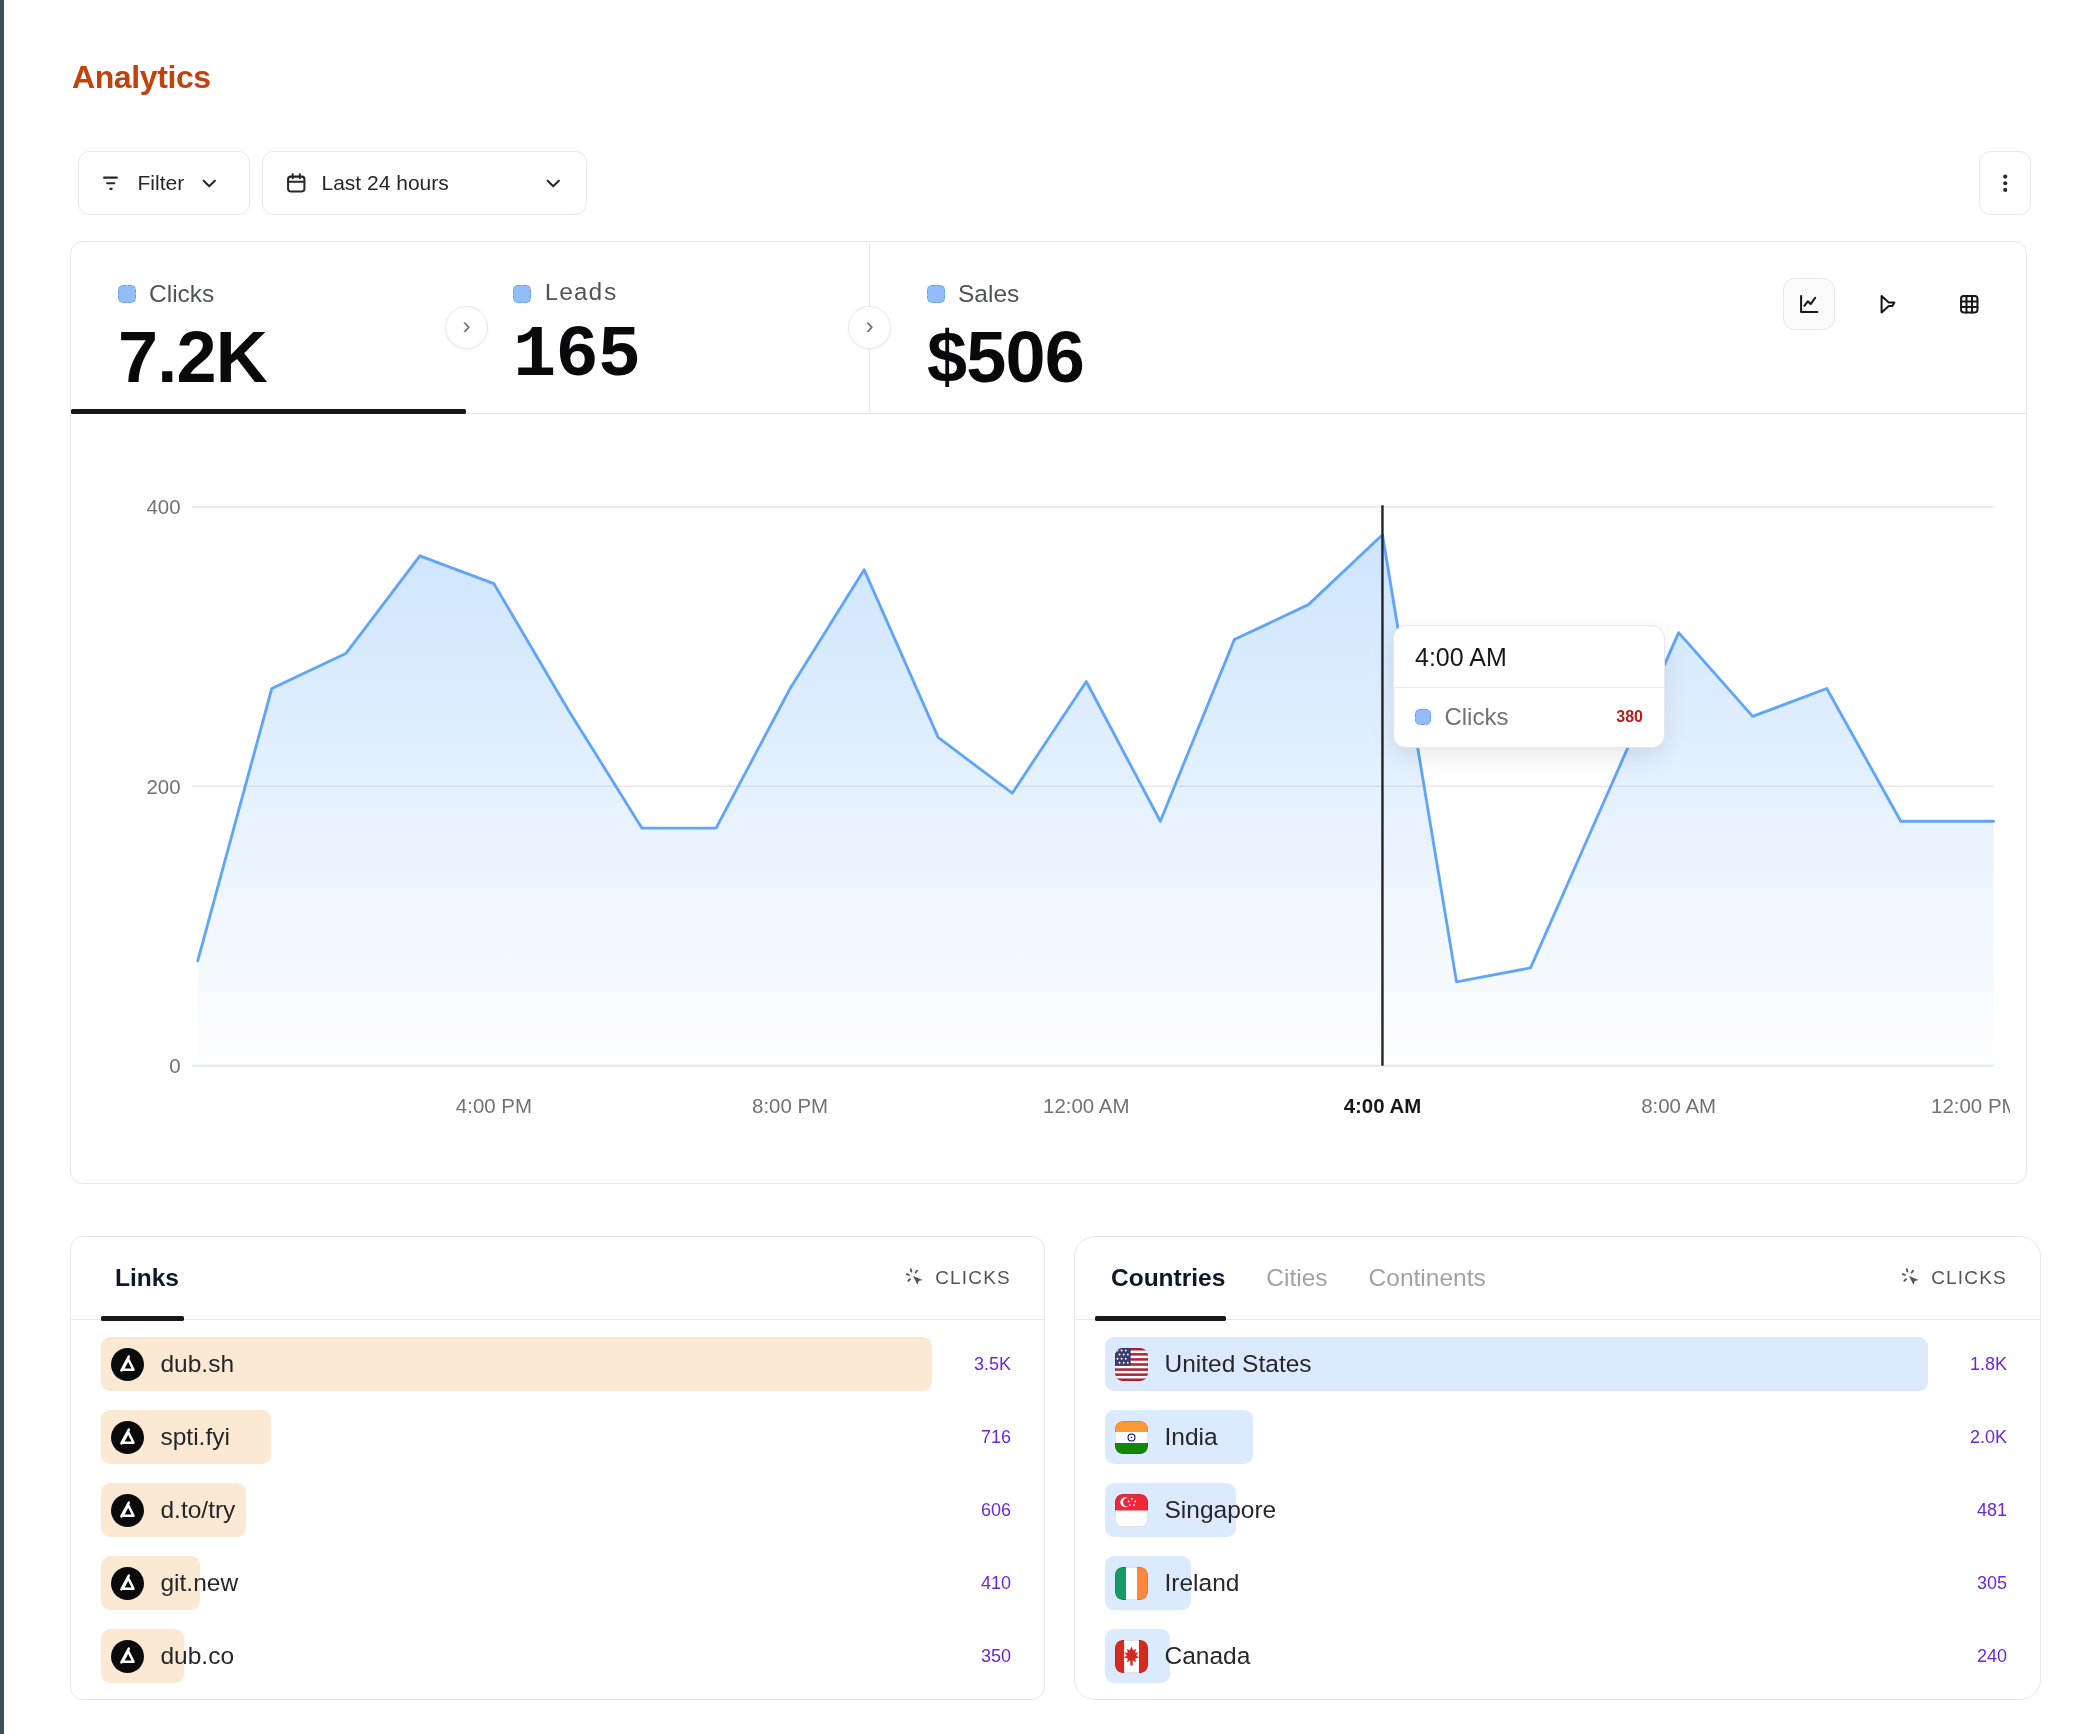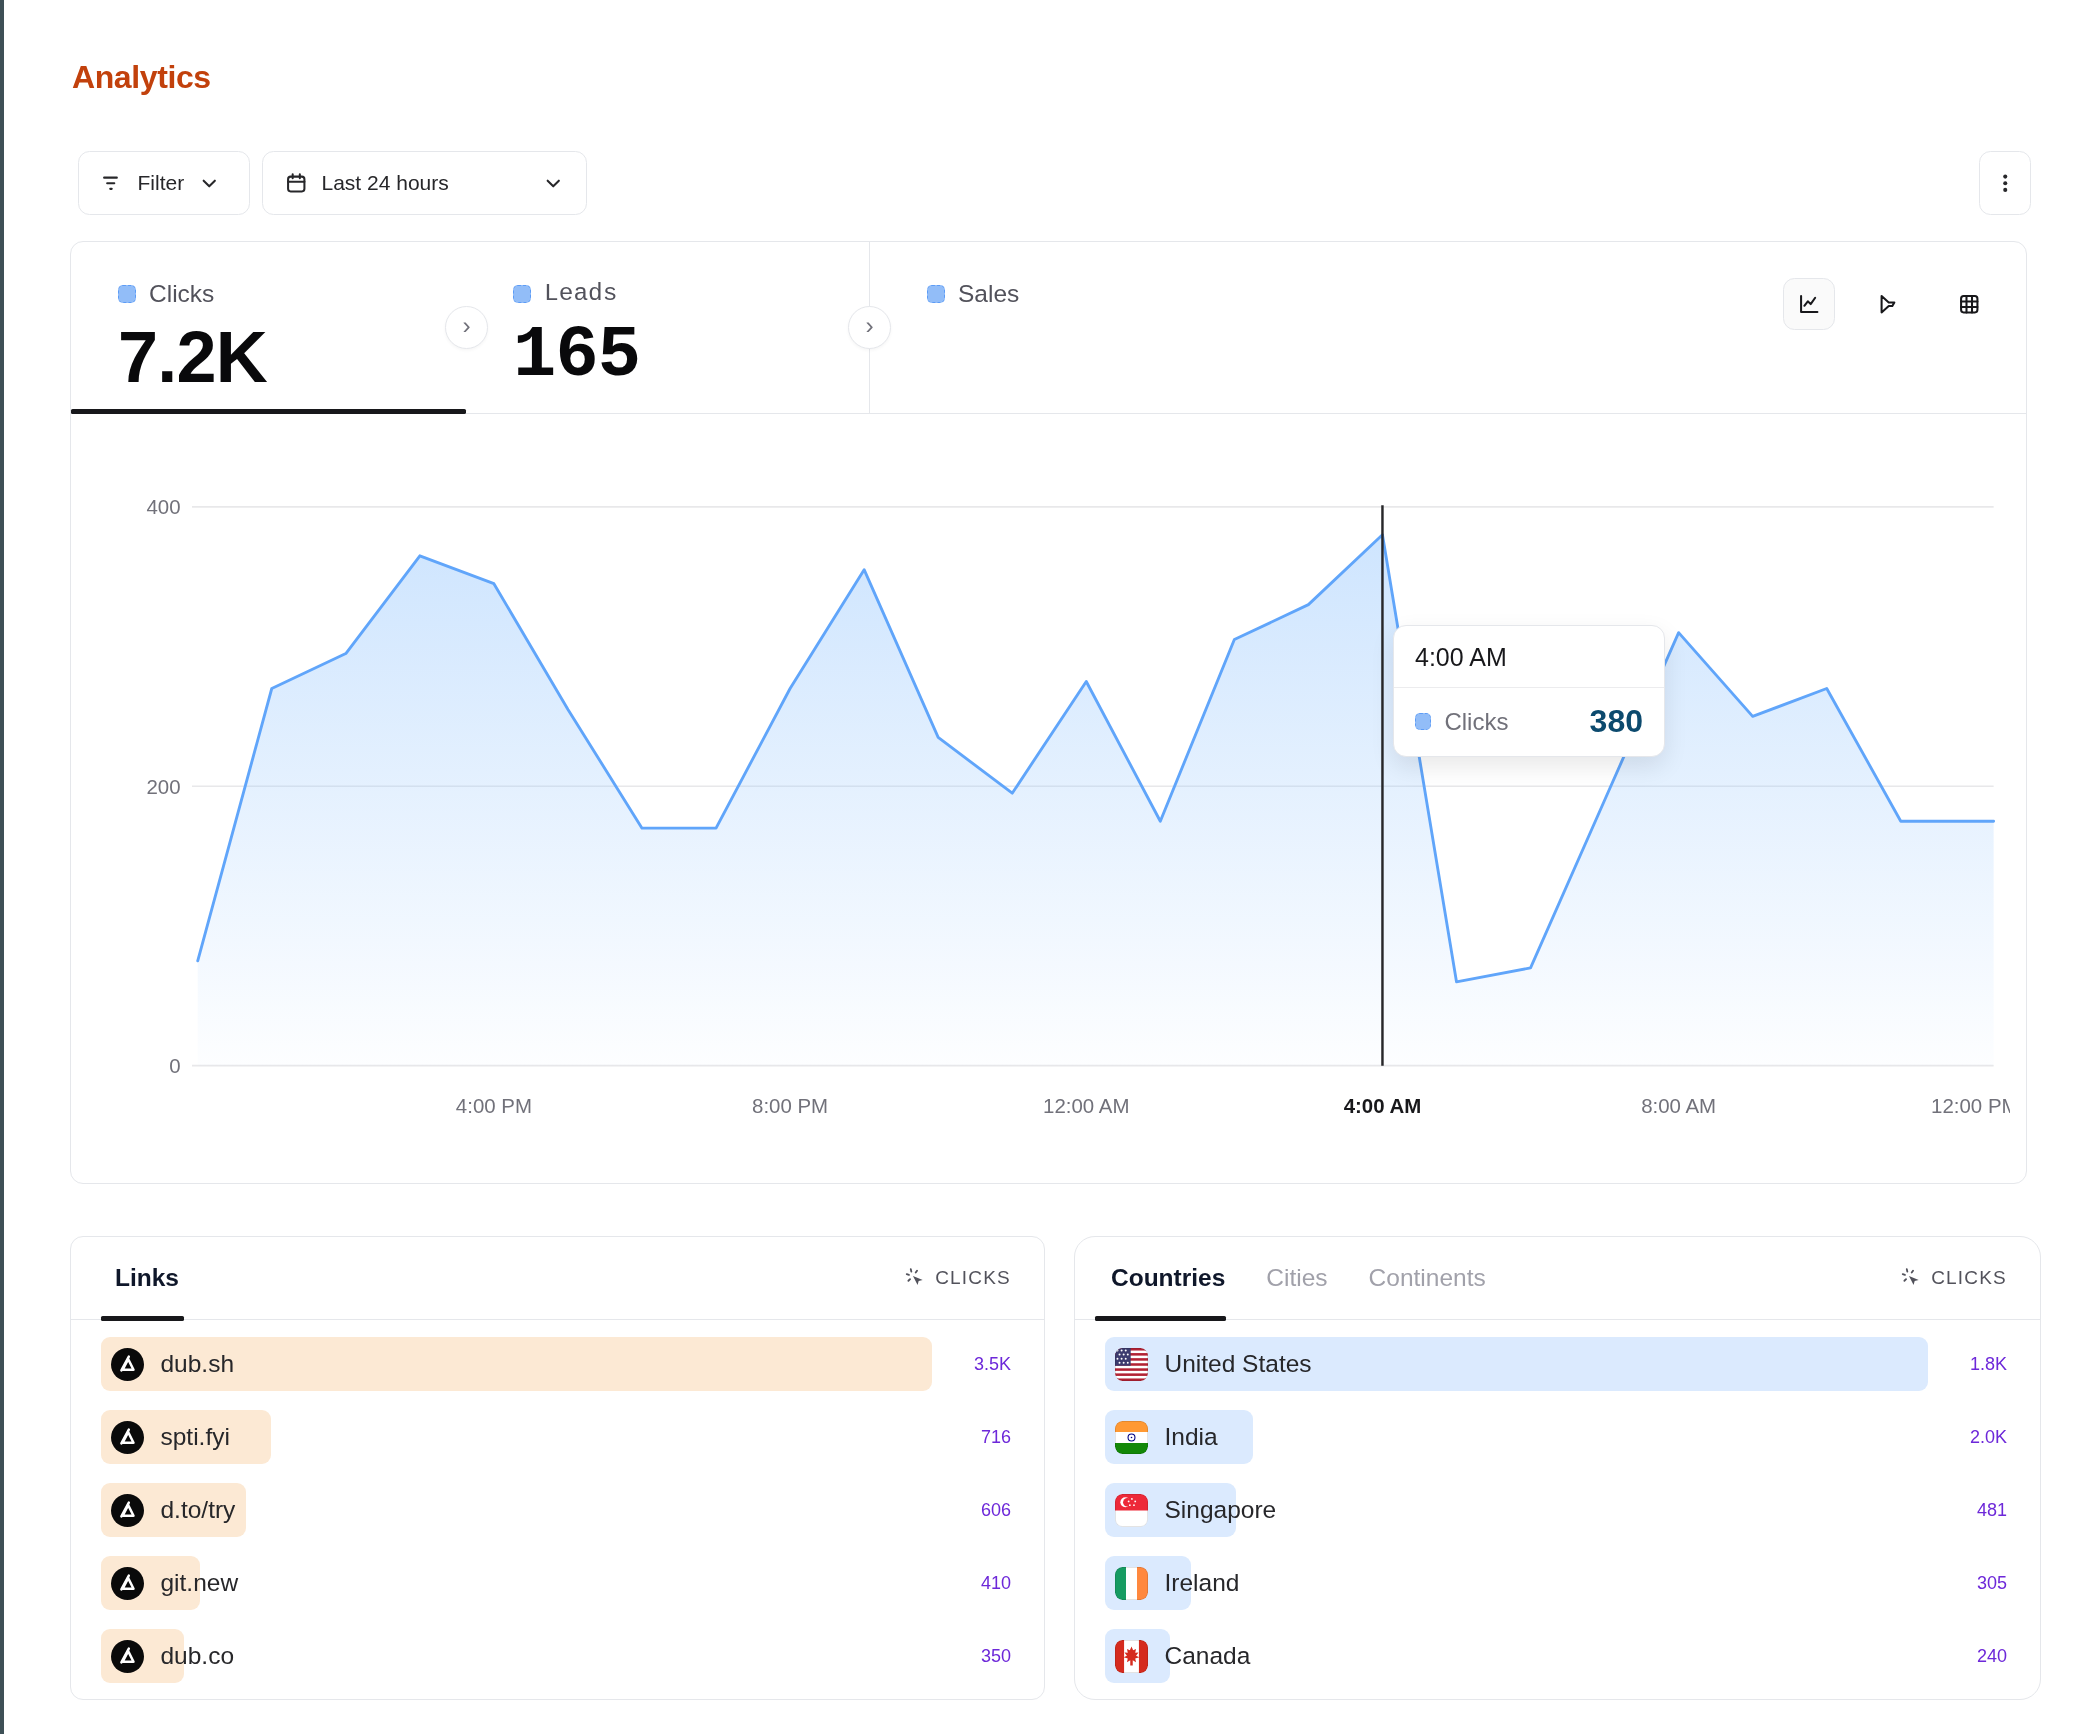--- a/index.html
+++ b/index.html
@@ -41,21 +41,21 @@
 
   .chart-area { position:absolute; left:49px; top:245px; width:1890px; height:655px; }
   .chart-area svg text { font-family:"Liberation Sans","DejaVu Sans",sans-serif; }
 
   .chart-tooltip { position:absolute; left:1322px; top:383px; width:272px; background:#fff; border:0.8px solid #e5e7eb;
                    border-radius:13px; box-shadow:0 9.8px 24.5px rgba(0,0,0,.09); z-index:5; }
   .tt-head { padding:17px 21px 14.7px; font-size:25px; font-weight:500; color:#18181b; border-bottom:0.8px solid #ececee; }
   .tt-row { padding:15.5px 21px; display:flex; align-items:center; gap:13px; }
   .tt-row .legend-square { width:16.4px; height:16.4px; }
   .tt-label { font-size:24px; color:#71717a; }
-  .tt-value { margin-left:auto; font-size:32px; font-weight:700; color:#0c4a6e; }
+  .tt-value { margin-left:auto; font-size:16px; font-weight:700; color:#b91c1c; }
 
   .panel { position:absolute; top:1236px; height:464px; background:#fff; border:0.8px solid #e5e7eb; border-radius:13px; }
   .links-panel { left:70px; width:975px; }
   .countries-panel { left:1074px; width:967px;border-radius:21px; }
   .panel-header { position:relative; height:83px; border-bottom:0.8px solid #e5e7eb; display:flex; align-items:center; }
   .panel-tabs { display:flex; align-items:center; gap:41px; padding-left:44px; }
   .countries-panel .panel-tabs { padding-left:36px; }
   .panel-tab { font-size:24.5px; font-weight:500; color:#a1a1aa; cursor:pointer; }
   .panel-tab.active { color:#0f172a; font-weight:600; }
   .panel-underline { position:absolute; bottom:-1.6px; height:4.9px; background:#18181b; border-radius:1.6px; }
@@ -133,20 +133,21 @@
             <span class="legend-square"></span>
             <span class="stat-label">Leads</span>
           </div>
           <div class="stat-value">165</div>
         </div>
         <div class="stat-tab" style="width: 403px;">
           <div class="stat-head">
             <span class="legend-square"></span>
             <span class="stat-label">Sales</span>
           </div>
+          <div class="stat-value">$506</div>
         </div>
         <div class="tab-circle" style="left: 374px;">›</div>
         <div class="tab-circle" style="left: 777px;">›</div>
       </div>
     <div class="view-switcher" id="view-switcher">
         <div class="view-btn active">
           <span class="icon">
             <svg width="24.5" height="24.5" viewBox="0 0 24 24" fill="none" stroke="currentColor" stroke-width="2" stroke-linecap="round" stroke-linejoin="round">
               <path d="M4 4v15.5h16"></path>
               <path d="m7.2 13.5 3.4-4.4 2.8 2.8 4.4-6.3"></path>

